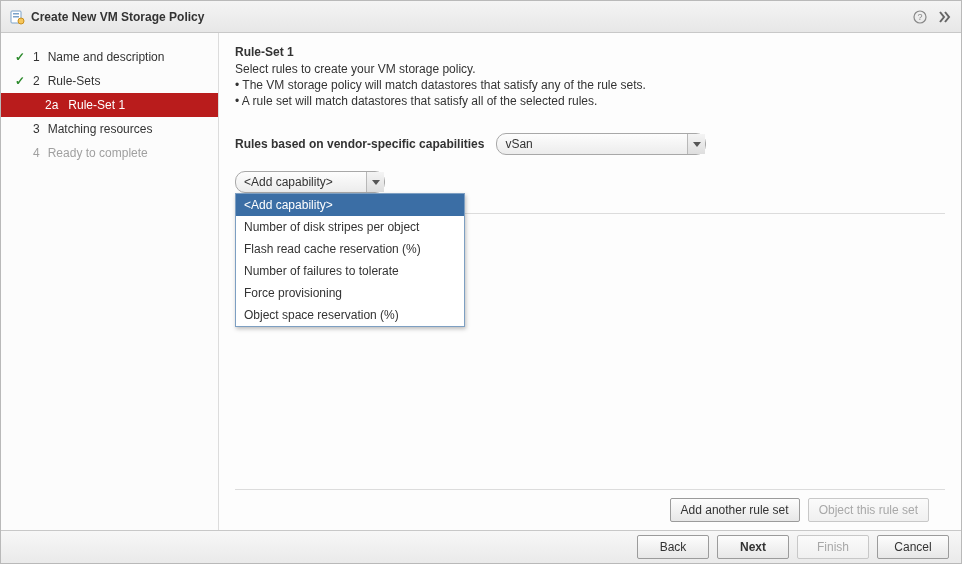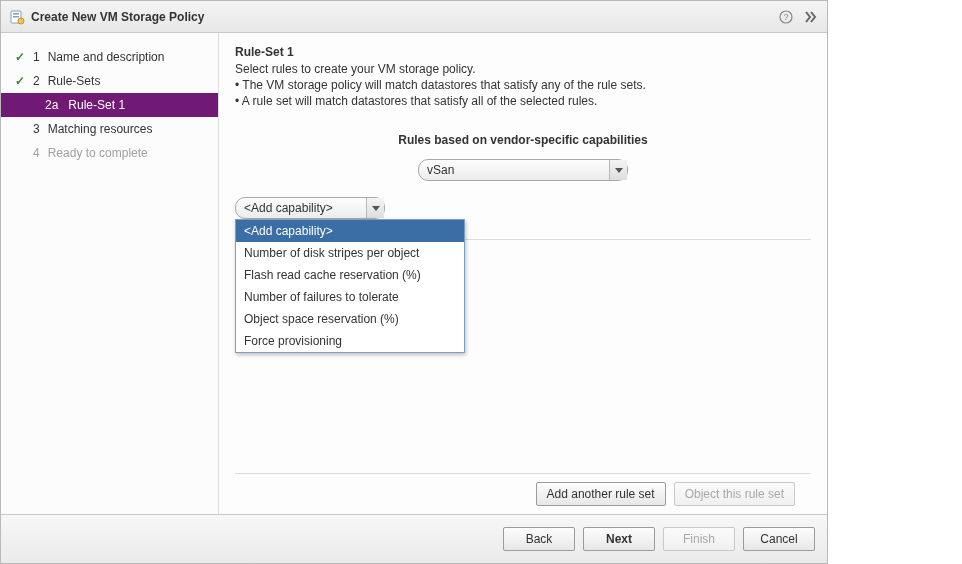--- a/index.html
+++ b/index.html
@@ -4,21 +4,21 @@
 <style>
   * { box-sizing: border-box; }
   body {
     margin: 0;
     font-family: Arial, Helvetica, sans-serif;
     font-size: 12px;
     color: #333;
     background: #fff;
   }
   .dialog {
-    width: 828px;
+    width: 962px;
     height: 564px;
     border: 1px solid #b9b9b9;
     background: #fdfdfd;
     position: relative;
     display: flex;
     flex-direction: column;
   }
   .titlebar {
     height: 32px;
     background: linear-gradient(#f4f4f4, #e7e7e7);
@@ -67,42 +67,41 @@
   .step .check {
     width: 14px;
     display: inline-flex;
     justify-content: center;
     color: #2e8b2e;
     font-weight: bold;
   }
   .step .num { margin-right: 2px; }
   .step.sub {
     padding-left: 44px;
-    background: #701a75;
+    background: #b91c1c;
     color: #fff;
   }
   .step.sub .num { margin-right: 4px; }
   .content {
     flex: 1;
     padding: 12px 16px 0 16px;
     position: relative;
     display: flex;
     flex-direction: column;
   }
   .heading {
     font-weight: bold;
     margin-bottom: 2px;
   }
   .desc-line { line-height: 16px; color:#333; }
   .row {
     display: flex;
     align-items: center;
     margin-top: 24px;
     gap: 12px;
-    flex-direction: column;
   }
   .row-label { font-weight: bold; }
   .select {
     display: inline-flex;
     align-items: stretch;
     border: 1px solid #a8a8a8;
     background: linear-gradient(#fdfdfd,#ececec);
     height: 22px;
     border-radius: 10px;
   }
@@ -158,21 +157,21 @@
   .rule-footer {
     border-top: 1px solid #dcdcdc;
     padding: 8px 16px;
     display:flex;
     justify-content:flex-end;
     gap:8px;
   }
   .footer {
     border-top: 1px solid #c8c8c8;
     background: linear-gradient(#f7f7f7,#eaeaea);
-    padding: 12px 12px;
+    padding: 4px 12px;
     display: flex;
     justify-content: flex-end;
     gap: 8px;
   }
   .btn {
     min-width: 72px;
     height: 24px;
     border: 1px solid #9b9b9b;
     border-radius: 2px;
     background: linear-gradient(#fdfdfd,#e7e7e7);
@@ -266,22 +265,22 @@
         <div class="cap-area">
           <span class="select small">
             <span class="sel-text">&lt;Add capability&gt;</span>
             <span class="sel-btn"></span>
           </span>
           <div class="dropdown">
             <div class="opt selected">&lt;Add capability&gt;</div>
             <div class="opt">Number of disk stripes per object</div>
             <div class="opt">Flash read cache reservation (%)</div>
             <div class="opt">Number of failures to tolerate</div>
+            <div class="opt">Force provisioning</div>
             <div class="opt">Object space reservation (%)</div>
-            <div class="opt">Force provisioning</div>
           </div>
         </div>
 
         <hr class="hr-top">
       </div>
 
       <div class="rule-footer">
         <button class="btn wide">Add another rule set</button>
         <button class="btn wide disabled">Object this rule set</button>
       </div>

